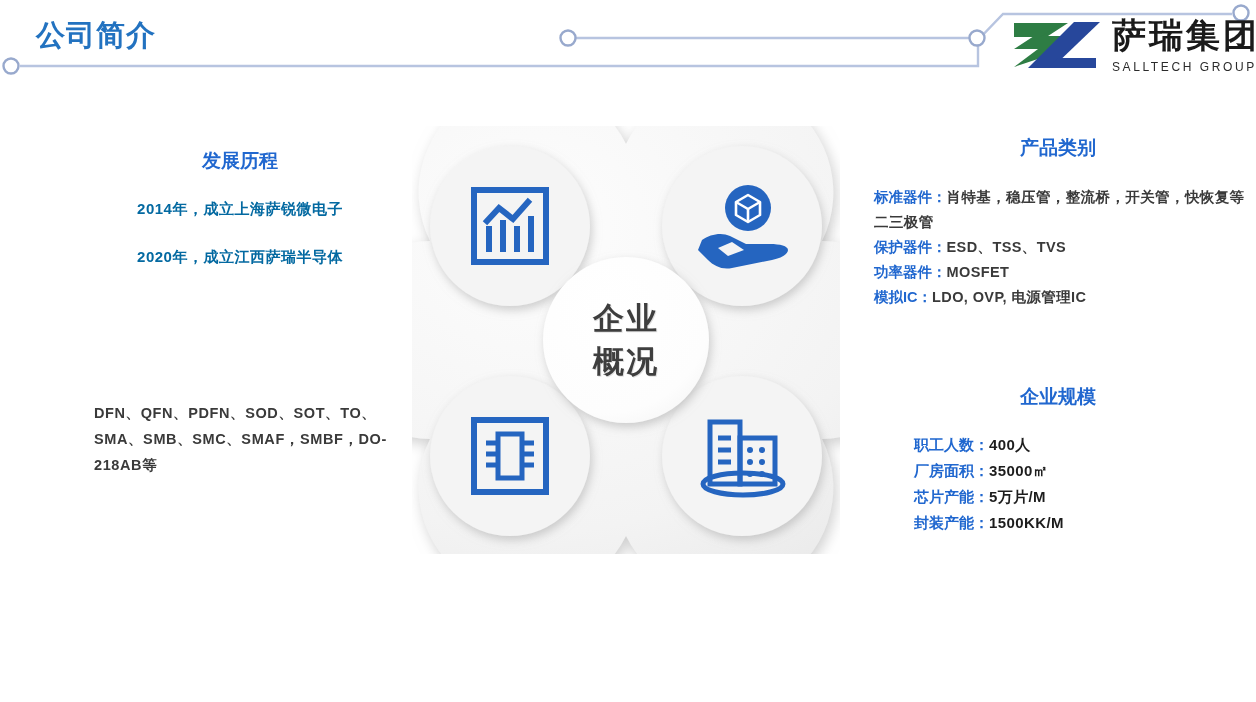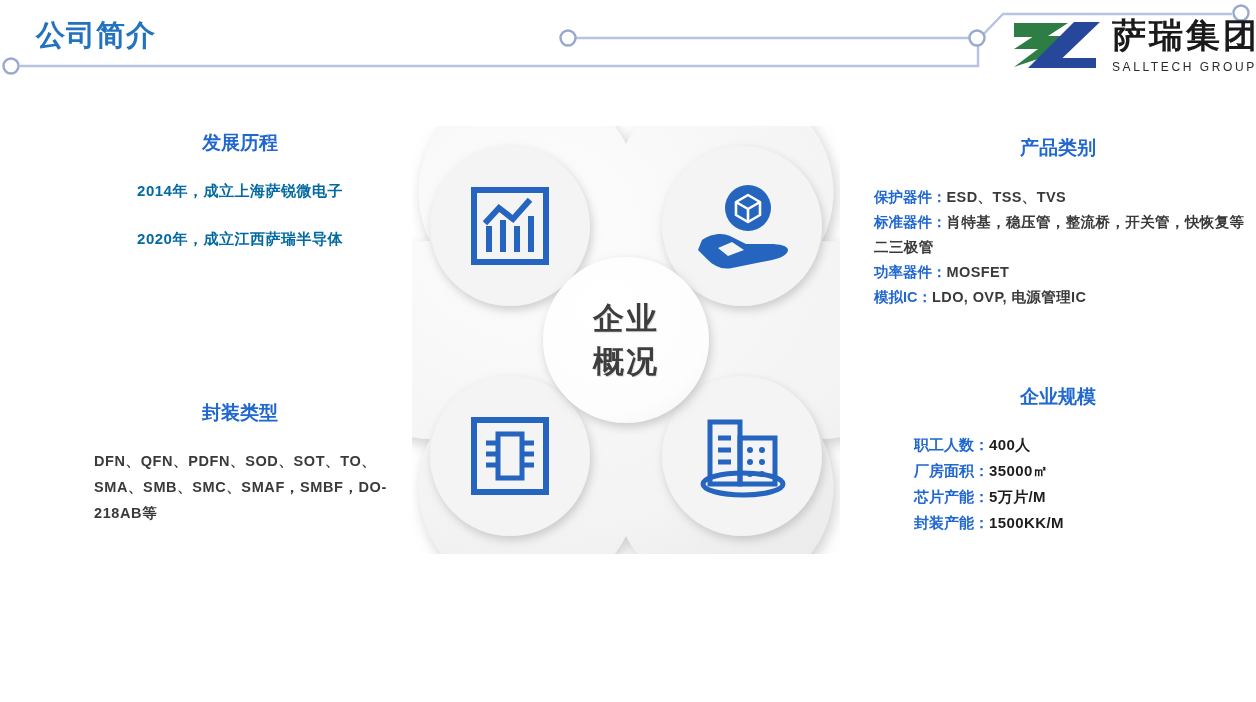--- a/index.html
+++ b/index.html
@@ -80,21 +80,21 @@
   }
   .panel-title {
     font-size: 19px;
     font-weight: bold;
     color: #2067cf;
     text-align: center;
     white-space: nowrap;
   }
 
   
-  #panel-history { left: 60px; top: 130px; width: 360px; }
+  #panel-history { left: 60px; top: 148px; width: 360px; }
   #panel-history .panel-title { margin-bottom: 26px; }
   #panel-history .hist-line {
     font-size: 15px;
     font-weight: bold;
     color: #0369a1;
     text-align: center;
     margin-bottom: 29px;
     letter-spacing: 0.5px;
     white-space: nowrap;
   }
@@ -208,32 +208,31 @@
   </div>
 </div>
 
 <div class="panel" id="panel-history">
   <div class="panel-title">发展历程</div>
   <div class="hist-line">2014年，成立上海萨锐微电子</div>
   <div class="hist-line">2020年，成立江西萨瑞半导体</div>
 </div>
 
 <div class="panel" id="panel-package">
-  <div class="panel-title">封装类型</div>
   <div class="pkg-text">DFN、QFN、PDFN、SOD、SOT、TO、SMA、SMB、SMC、SMAF，SMBF，DO-218AB等</div>
 </div>
 
 <div class="panel" id="panel-products">
   <div class="panel-title">产品类别</div>
   <div class="prod-body">
     <div class="prod-row">
+      <span class="prod-label">标准器件：</span><span class="prod-value">肖特基，稳压管，整流桥，开关管，快恢复等二三极管</span>
+    </div>
+    <div class="prod-row">
       <span class="prod-label">保护器件：</span><span class="prod-value">ESD、TSS、TVS</span>
-    </div>
-    <div class="prod-row">
-      <span class="prod-label">标准器件：</span><span class="prod-value">肖特基，稳压管，整流桥，开关管，快恢复等二三极管</span>
     </div>
     <div class="prod-row">
       <span class="prod-label">功率器件：</span><span class="prod-value">MOSFET</span>
     </div>
     <div class="prod-row">
       <span class="prod-label">模拟IC：</span><span class="prod-value">LDO, OVP, 电源管理IC</span>
     </div>
   </div>
 </div>
 

